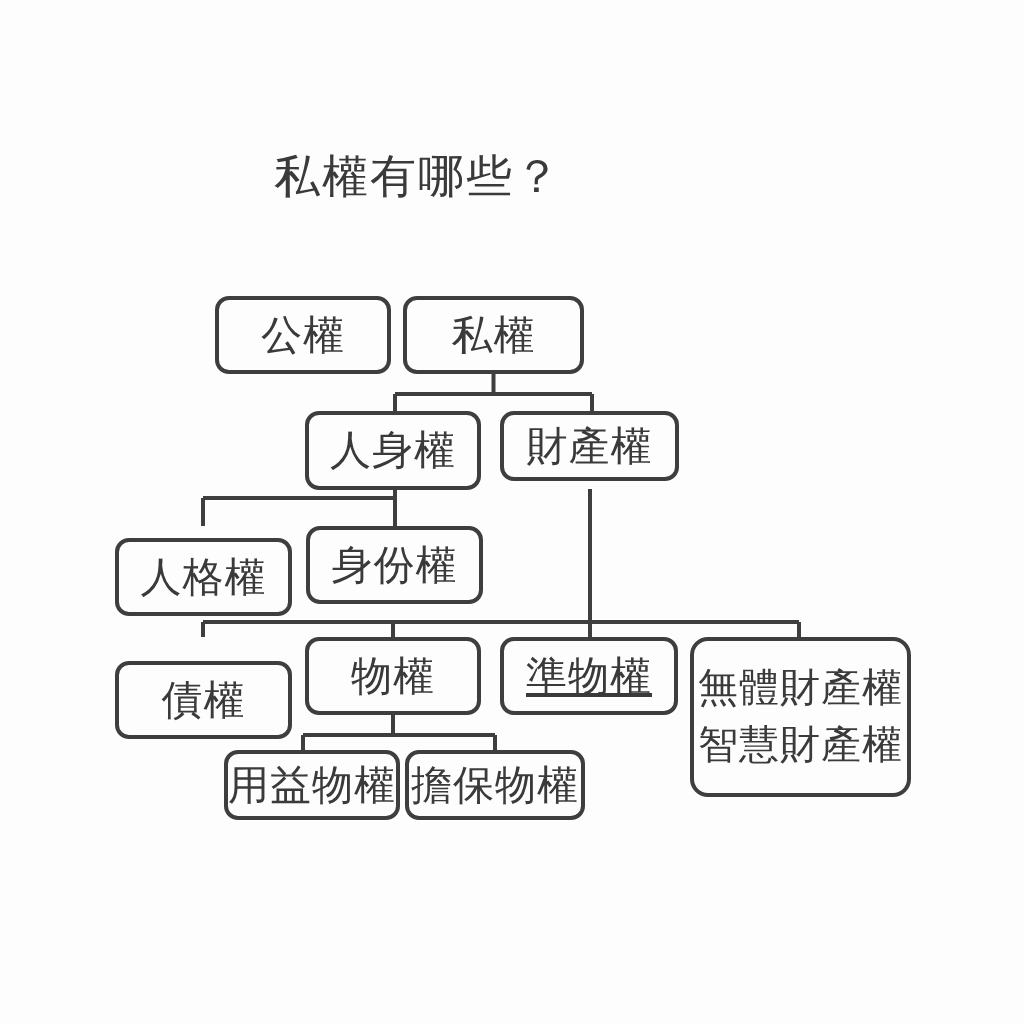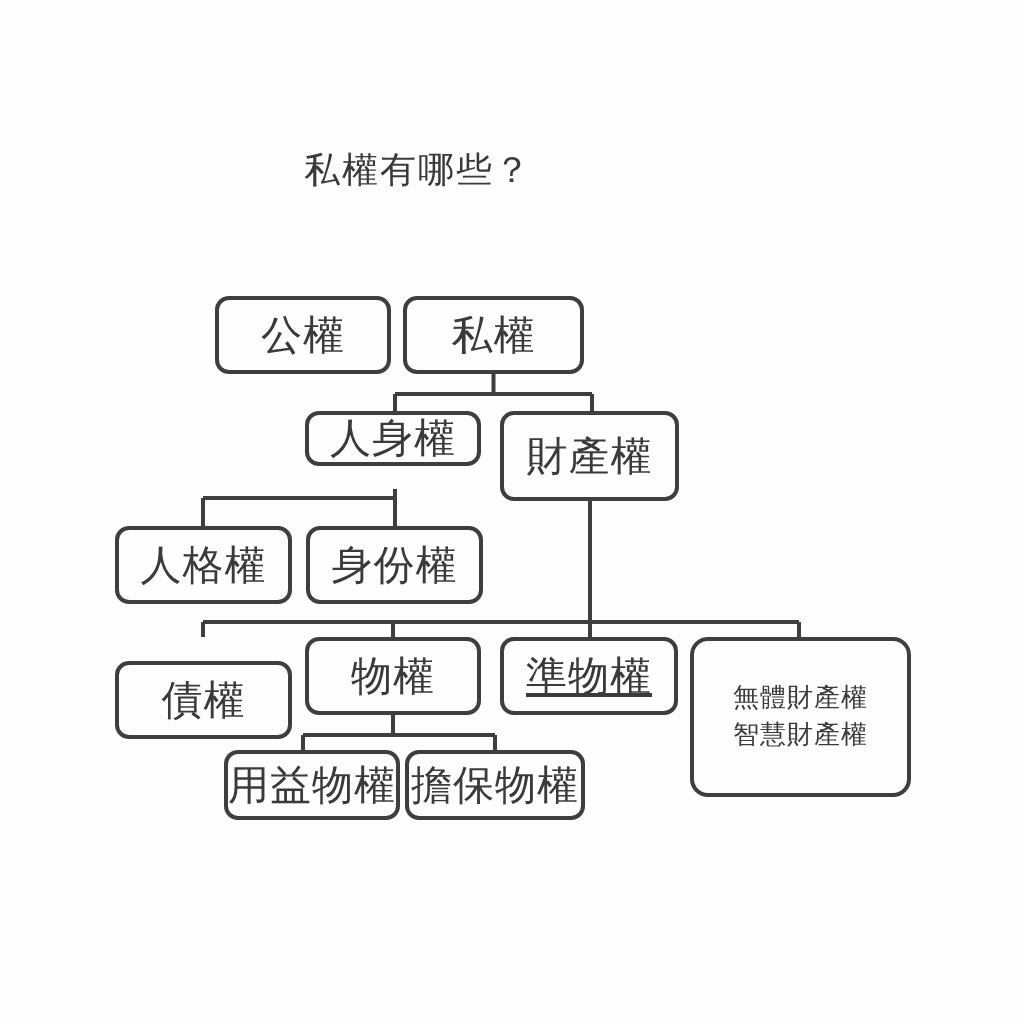--- a/index.html
+++ b/index.html
@@ -19,21 +19,21 @@
     width: 1024px;
     height: 1024px;
     background: #fdfdfd;
   }
   #title {
     position: absolute;
     left: 0;
     top: 146px;
     width: 836px;
     text-align: center;
-    font-size: 36px;
+    font-size: 46px;
     letter-spacing: 2px;
     color: #3a3a3a;
     font-family: "Liberation Sans", "DejaVu Sans", sans-serif;
     font-weight: normal;
     white-space: nowrap;
   }
   .edges {
     position: absolute;
     left: 0;
     top: 0;
@@ -52,21 +52,21 @@
     justify-content: center;
     text-align: center;
     color: #3a3a3a;
     font-size: 41px;
     line-height: 1.28;
     letter-spacing: 1px;
     white-space: pre-line;
     z-index: 2;
   }
   .node.multiline {
-    font-size: 26px;
+    font-size: 40px;
     line-height: 1.42;
   }
 </style>
 </head>
 <body>
 
 <div id="canvas">
 
   <div id="title">私權有哪些？</div>
 
@@ -97,29 +97,29 @@
   </svg>
 
   <div class="node" style="left:215px; top:296px; width:176px; height:78px;">
     <span>公權</span>
   </div>
 
   <div class="node" style="left:403px; top:296px; width:181px; height:78px;text-align:center;">
     <span>私權</span>
   </div>
 
-  <div class="node" style="left:305px; top:411px; width:176px; height:55px;">
+  <div class="node" style="left:305px; top:411px; width:176px; height:79px;">
     <span>人身權</span>
   </div>
 
-  <div class="node" style="left:500px; top:411px; width:179px; height:90px;">
+  <div class="node" style="left:500px; top:411px; width:179px; height:70px;">
     <span>財產權</span>
   </div>
 
-  <div class="node" style="left:115px; top:526px; width:177px; height:78px;">
+  <div class="node" style="left:115px; top:538px; width:177px; height:78px;">
     <span>人格權</span>
   </div>
 
   <div class="node" style="left:306px; top:526px; width:177px; height:78px;">
     <span>身份權</span>
   </div>
 
   <div class="node" style="left:115px; top:637px; width:177px; height:78px;margin-top:24px;">
     <span>債權</span>
   </div>

